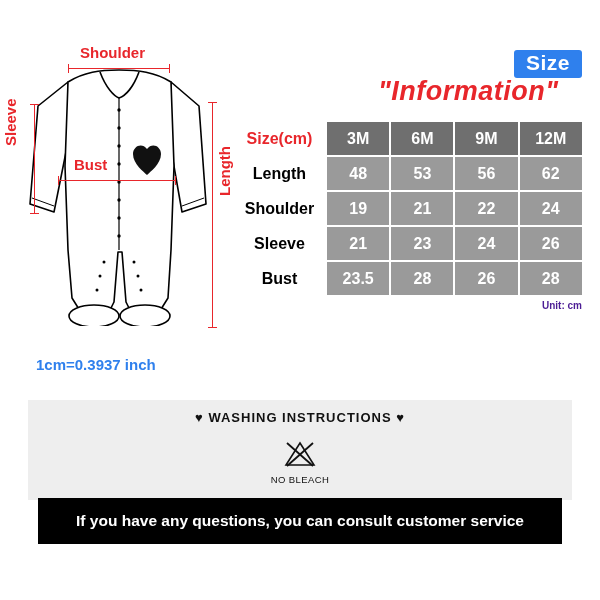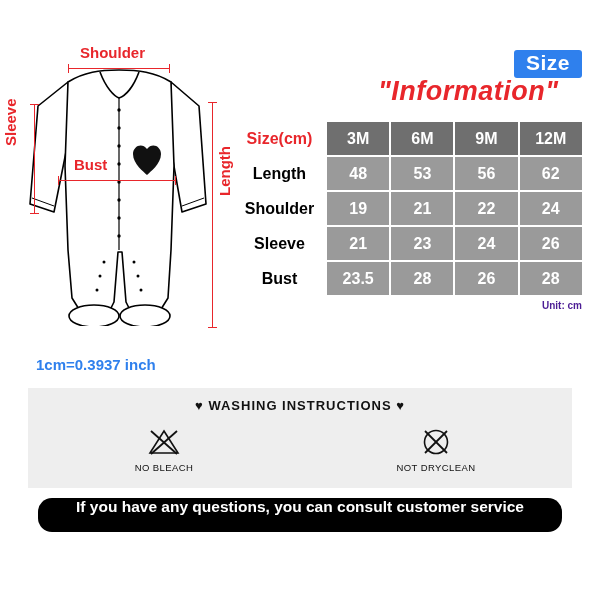--- a/index.html
+++ b/index.html
@@ -162,21 +162,21 @@
   #conv-rest {
     position: absolute;
     left: 190px; top: 6px;
     color: #333333;
     font-size: 13.5px;
   }
 
   
   #wash-block {
     position: absolute;
-    left: 28px; top: 388px;
+    left: 28px; top: 400px;
     width: 544px; height: 100px;
     background: #eeeeee;
   }
   #wash-title {
     position: absolute;
     left: 0; top: 10px;
     width: 544px;
     text-align: center;
     font-size: 13px;
     font-weight: 700;
@@ -205,25 +205,25 @@
     font-size: 9.5px;
     letter-spacing: 0.4px;
     color: #111111;
     margin-top: 2px;
   }
 
   
   #footer-bar {
     position: absolute;
     left: 38px; top: 498px;
-    width: 524px; height: 34px;
+    width: 524px; height: 46px;
     background: #000000;
-    border-radius: 14px;
+    border-radius: 0;
     display: flex;
-    align-items: flex-start;
+    align-items: center;
     justify-content: center;
   }
   #footer-text {
     color: #ffffff;
     font-size: 15.5px;
     font-weight: 700;
   }
 </style>
 </head>
 <body>
@@ -367,30 +367,20 @@
       <div class="wash-glyph">
         <svg width="34" height="28" viewBox="0 0 34 28">
           <path d="M17,3 L31,25 L3,25 Z" fill="none" stroke="#111" stroke-width="1.6"></path>
           <line x1="4" y1="3" x2="30" y2="26" stroke="#111" stroke-width="1.8"></line>
           <line x1="30" y1="3" x2="4" y2="26" stroke="#111" stroke-width="1.8"></line>
         </svg>
       </div>
       <div class="wash-cap">NO BLEACH</div>
     </div>
 
-    <div class="wash-item">
-      <div class="wash-glyph">
-        <svg width="32" height="28" viewBox="0 0 32 28">
-          <circle cx="16" cy="14" r="11.5" fill="none" stroke="#111" stroke-width="1.6"></circle>
-          <line x1="5" y1="3" x2="27" y2="25" stroke="#111" stroke-width="1.8"></line>
-          <line x1="27" y1="3" x2="5" y2="25" stroke="#111" stroke-width="1.8"></line>
-        </svg>
-      </div>
-      <div class="wash-cap">NOT DRYCLEAN</div>
-    </div>
 
 
 
   </div>
 </div>
 
 <div id="footer-bar">
   <span id="footer-text">If you have any questions, you can consult customer service</span>
 </div>
 

